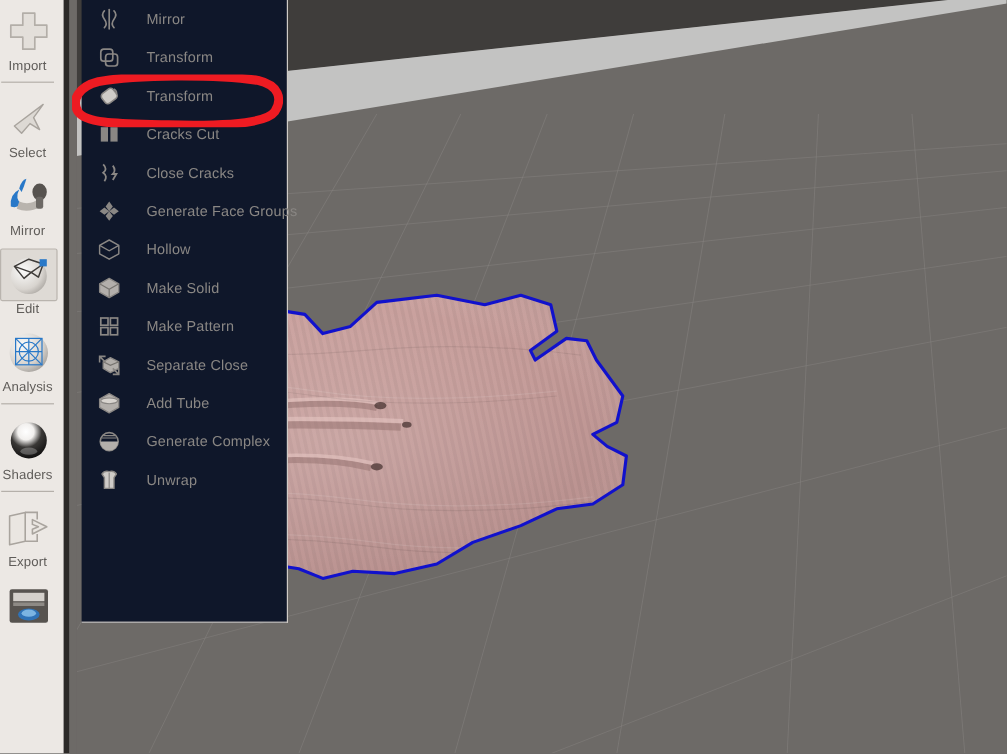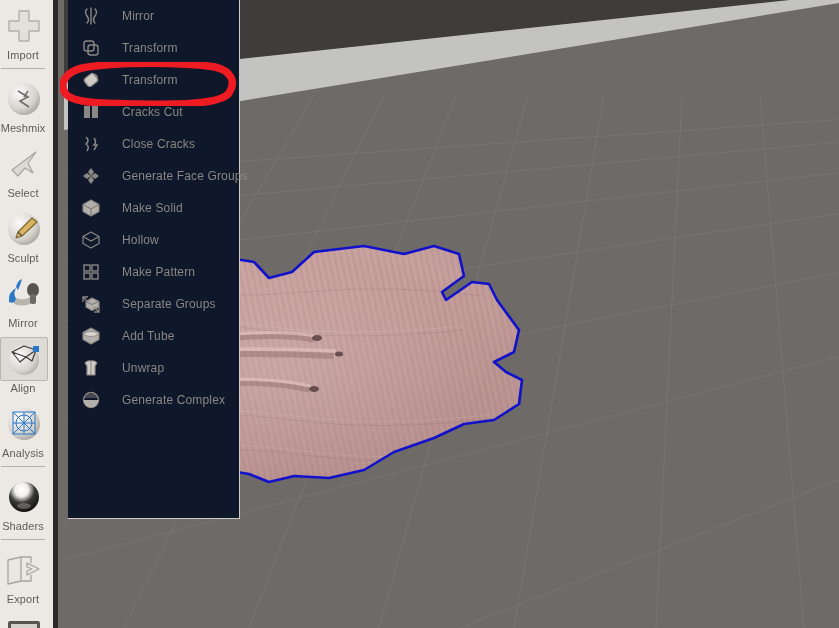--- a/index.html
+++ b/index.html
@@ -237,64 +237,30 @@
     <div class="tool">
       <div class="tool-glyphbox">
         <svg width="34" height="34" viewBox="0 0 34 34">
           <path d="M12 2 h10 v10 h10 v10 h-10 v10 h-10 v-10 h-10 v-10 h10 z" fill="#e3dfda" stroke="#b3aea8" stroke-width="1.4" stroke-linejoin="round"></path>
         </svg>
       </div>
       <span class="tool-label">Import</span>
       <div class="tool-div"></div>
     </div>
 
-    <div class="tool">
-      <div class="tool-glyphbox">
-        <svg width="40" height="40" viewBox="0 0 40 40">
-          <defs>
-              <radialGradient id="sg1" cx="0.35" cy="0.3" r="0.8">
-            <stop offset="0%" stop-color="#fbfbfa"></stop>
-                <stop offset="65%" stop-color="#d6d2cd"></stop>
-                <stop offset="100%" stop-color="#9e9a95"></stop>
-          </radialGradient>
-            </defs>
-          <circle cx="20" cy="20" r="16" fill="url(#sg1)"></circle>
-          <path d="M14 12 L24 18 L16 22 L25 28" fill="none" stroke="#6f6b66" stroke-width="1.6"></path>
-          <path d="M24 12 L20 18" fill="none" stroke="#6f6b66" stroke-width="1.4"></path>
-        </svg>
-      </div>
-      <span class="tool-label">Meshmix</span>
-    </div>
 
     <div class="tool">
       <div class="tool-glyphbox">
         <svg width="36" height="36" viewBox="0 0 36 36">
           <path d="M6 24 L30 6 L22 17 L27 27 L19 22 L12 30 Z" fill="#ddd9d4" stroke="#a9a49e" stroke-width="1.2" stroke-linejoin="round"></path>
         </svg>
       </div>
       <span class="tool-label">Select</span>
     </div>
 
-    <div class="tool">
-      <div class="tool-glyphbox">
-        <svg width="40" height="40" viewBox="0 0 40 40">
-          <defs>
-              <radialGradient id="sg2" cx="0.35" cy="0.3" r="0.8">
-            <stop offset="0%" stop-color="#fbfbfa"></stop>
-                <stop offset="65%" stop-color="#d6d2cd"></stop>
-                <stop offset="100%" stop-color="#9e9a95"></stop>
-          </radialGradient>
-            </defs>
-          <circle cx="20" cy="20" r="16" fill="url(#sg2)"></circle>
-          <path d="M28 9 L33 13 L18 27 L12 29 L14 23 Z" fill="#d9b45e" stroke="#7a6530" stroke-width="1.1" stroke-linejoin="round"></path>
-          <path d="M14 23 L18 27" stroke="#4f4c48" stroke-width="1.2"></path>
-        </svg>
-      </div>
-      <span class="tool-label">Sculpt</span>
-    </div>
 
     <div class="tool">
       <div class="tool-glyphbox">
         <svg width="40" height="40" viewBox="0 0 40 40">
           <path d="M5 28 Q4 18 12 14 Q8 22 14 26 Q10 30 5 28 Z" fill="#2878c8"></path>
           <path d="M12 13 Q14 6 18 5 Q16 12 14 16 Z" fill="#2878c8"></path>
           <path d="M10 30 Q20 34 30 28 L30 20 Q22 28 12 24 Z" fill="#b9b4ae"></path>
           <ellipse cx="29" cy="16" rx="6" ry="7" fill="#57534f"></ellipse>
           <rect x="26" y="20" width="6" height="10" rx="2" fill="#6d6965"></rect>
         </svg>
@@ -310,21 +276,21 @@
             <stop offset="0%" stop-color="#fbfbfa"></stop>
                 <stop offset="65%" stop-color="#d8d4cf"></stop>
                 <stop offset="100%" stop-color="#a09c97"></stop>
           </radialGradient>
             </defs>
           <circle cx="20" cy="21" r="15" fill="url(#sg3)"></circle>
           <path d="M8 13 L20 7 L32 11 L22 18 Z M8 13 L22 18 L16 23 Z M32 11 L22 18 L28 22 Z" fill="none" stroke="#3e3b38" stroke-width="1.2" stroke-linejoin="round"></path>
           <rect x="29" y="7" width="6" height="6" fill="#2878c8"></rect>
         </svg>
       </div>
-      <span class="tool-label">Align</span>
+      <span class="tool-label">Edit</span>
     </div>
 
     <div class="tool">
       <div class="tool-glyphbox">
         <svg width="40" height="40" viewBox="0 0 40 40">
           <defs>
               <radialGradient id="sg4" cx="0.35" cy="0.3" r="0.8">
             <stop offset="0%" stop-color="#fbfbfa"></stop>
                 <stop offset="65%" stop-color="#d6d2cd"></stop>
                 <stop offset="100%" stop-color="#9e9a95"></stop>
@@ -459,35 +425,35 @@
           <path d="M2 10 L6 7 L10 10 L6 13 Z" fill="#8a8784"></path>
           <path d="M10 10 L14 7 L18 10 L14 13 Z" fill="#8a8784"></path>
         </svg>
       </span>
       <span class="menu-label">Generate Face Groups</span>
     </div>
 
     <div class="menu-item">
       <span class="menu-icon">
         <svg width="20" height="20" viewBox="0 0 20 20">
+          <path d="M10 2 L18 6.5 L18 13.5 L10 18 L2 13.5 L2 6.5 Z" fill="none" stroke="#8a8784" stroke-width="1.2" stroke-linejoin="round"></path>
+          <path d="M2 6.5 L10 11 L18 6.5" fill="none" stroke="#8a8784" stroke-width="1.1"></path>
+        </svg>
+      </span>
+      <span class="menu-label">Hollow</span>
+    </div>
+
+    <div class="menu-item">
+      <span class="menu-icon">
+        <svg width="20" height="20" viewBox="0 0 20 20">
           <path d="M10 2 L18 6.5 L18 13.5 L10 18 L2 13.5 L2 6.5 Z" fill="#b3afab" stroke="#8a8784" stroke-width="1.1" stroke-linejoin="round"></path>
           <path d="M2 6.5 L10 11 L18 6.5 M10 11 L10 18" fill="none" stroke="#777470" stroke-width="1"></path>
         </svg>
       </span>
       <span class="menu-label">Make Solid</span>
-    </div>
-
-    <div class="menu-item">
-      <span class="menu-icon">
-        <svg width="20" height="20" viewBox="0 0 20 20">
-          <path d="M10 2 L18 6.5 L18 13.5 L10 18 L2 13.5 L2 6.5 Z" fill="none" stroke="#8a8784" stroke-width="1.2" stroke-linejoin="round"></path>
-          <path d="M2 6.5 L10 11 L18 6.5" fill="none" stroke="#8a8784" stroke-width="1.1"></path>
-        </svg>
-      </span>
-      <span class="menu-label">Hollow</span>
     </div>
 
     <div class="menu-item">
       <span class="menu-icon">
         <svg width="20" height="20" viewBox="0 0 20 20">
           <g fill="none" stroke="#8a8784" stroke-width="1.4">
             <rect x="3" y="3" width="6" height="6"></rect>
               <rect x="11" y="3" width="6" height="6"></rect>
             <rect x="3" y="11" width="6" height="6"></rect>
               <rect x="11" y="11" width="6" height="6"></rect>
@@ -500,57 +466,57 @@
 
     <div class="menu-item">
       <span class="menu-icon">
         <svg width="20" height="20" viewBox="0 0 20 20">
           <path d="M11 4 L18 7.5 L18 13 L11 16.5 L5 13 L5 7.5 Z" fill="#b3afab" stroke="#8a8784" stroke-width="1.1" stroke-linejoin="round"></path>
           <path d="M5 7.5 L11 10.5 L18 7.5" fill="none" stroke="#777470" stroke-width="1"></path>
           <path d="M7 3 L2 3 L2 8 M2 3 L7 8" fill="none" stroke="#8a8784" stroke-width="1.3"></path>
           <path d="M13 18 L18 18 L18 13 M18 18 L13 13" fill="none" stroke="#8a8784" stroke-width="1.3"></path>
         </svg>
       </span>
-      <span class="menu-label">Separate Groups</span>
+      <span class="menu-label">Separate Close</span>
     </div>
 
     <div class="menu-item">
       <span class="menu-icon">
         <svg width="20" height="20" viewBox="0 0 20 20">
           <path d="M10 2 L18 6.5 L18 13.5 L10 18 L2 13.5 L2 6.5 Z" fill="#b3afab" stroke="#8a8784" stroke-width="1.1" stroke-linejoin="round"></path>
           <ellipse cx="10" cy="8" rx="7" ry="2.4" fill="#d8d4cf" stroke="#8a8784" stroke-width="0.9"></ellipse>
         </svg>
       </span>
       <span class="menu-label">Add Tube</span>
-    </div>
-
-    <div class="menu-item">
-      <span class="menu-icon">
-        <svg width="20" height="20" viewBox="0 0 20 20">
-          <path d="M4 5 Q6 2 10 3 Q14 2 16 5 L14 8 L14 17 L6 17 L6 8 Z" fill="#cfccc8" stroke="#8a8784" stroke-width="1.2" stroke-linejoin="round"></path>
-          <line x1="10" y1="4" x2="10" y2="17" stroke="#8a8784" stroke-width="1"></line>
-        </svg>
-      </span>
-      <span class="menu-label">Unwrap</span>
     </div>
 
     <div class="menu-item">
       <span class="menu-icon">
         <svg width="20" height="20" viewBox="0 0 20 20">
           <circle cx="10" cy="10" r="7.5" fill="none" stroke="#8a8784" stroke-width="1.3"></circle>
           <path d="M2.5 10 A7.5 7.5 0 0 0 17.5 10 Z" fill="#b3afab"></path>
           <g stroke="#8a8784" stroke-width="0.9">
             <line x1="4" y1="7" x2="16" y2="7"></line>
               <line x1="5" y1="5" x2="15" y2="5"></line>
           </g>
         </svg>
       </span>
       <span class="menu-label">Generate Complex</span>
     </div>
 
+    <div class="menu-item">
+      <span class="menu-icon">
+        <svg width="20" height="20" viewBox="0 0 20 20">
+          <path d="M4 5 Q6 2 10 3 Q14 2 16 5 L14 8 L14 17 L6 17 L6 8 Z" fill="#cfccc8" stroke="#8a8784" stroke-width="1.2" stroke-linejoin="round"></path>
+          <line x1="10" y1="4" x2="10" y2="17" stroke="#8a8784" stroke-width="1"></line>
+        </svg>
+      </span>
+      <span class="menu-label">Unwrap</span>
+    </div>
+
   </div>
 
   <svg id="annotation" viewBox="0 0 176 44">
     <path d="M 22,6 C 55,0 120,0 155,5 C 172,9 176,20 169,31 C 161,42 120,43 80,42
              C 45,41 12,42 5,31 C -1,21 6,10 22,6 Z" fill="none" stroke="#ee1b22" stroke-width="7.5" stroke-linecap="round"></path>
   </svg>
 
 </div>
 
 </body></html>

